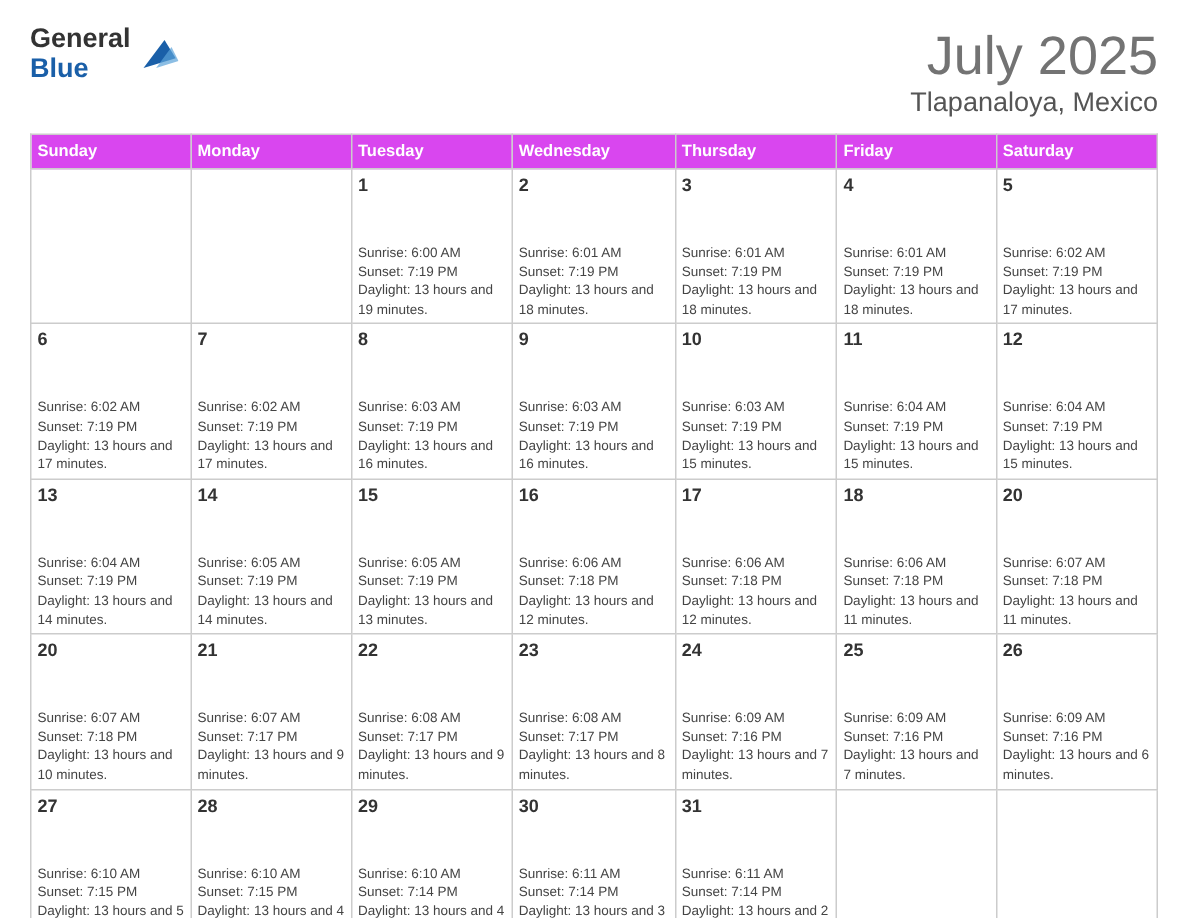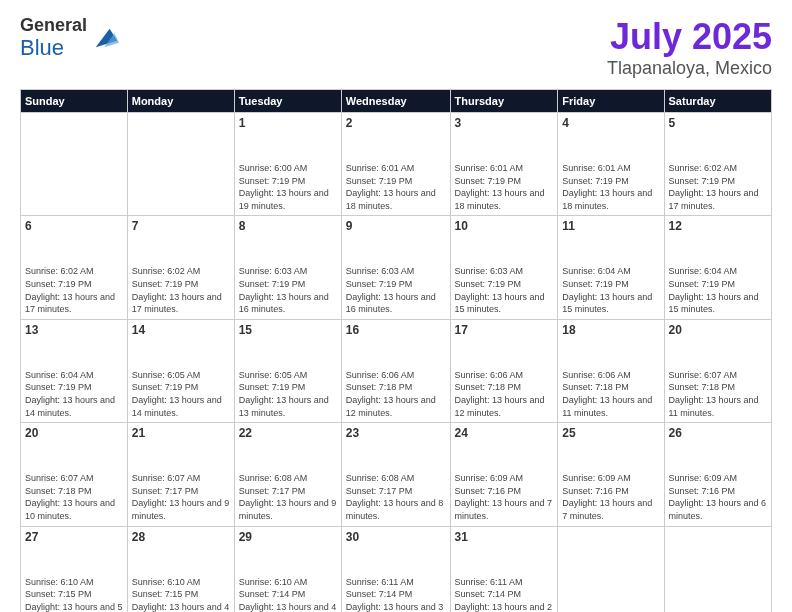--- a/index.html
+++ b/index.html
@@ -30,48 +30,48 @@
       display: flex;
       flex-direction: column;
       line-height: 1.1;
     }
     .logo-general {
       font-size: 18px;
       font-weight: bold;
       color: #333;
     }
     .logo-blue {
-      font-size: 22px;
-      font-weight: normal;
+      font-size: 18px;
+      font-weight: bold;
       color: #1a5fa8;
     }
     .logo-icon {
       width: 28px;
       height: 28px;
       margin-left: 2px;
     }
     .title-block {
       text-align: right;
     }
     .month-title {
       font-size: 36px;
-      color: #6d28d9;
-      font-weight: bold;
+      color: #737373;
+      font-weight: normal;
     }
     .location {
       font-size: 18px;
       color: #555;
     }
     .calendar {
       width: 100%;
       border-collapse: collapse;
       font-size: 9.5px;
     }
     .calendar thead th {
-      background: #0f172a;
+      background: #d946ef;
       color: #fff;
       padding: 5px 4px;
       text-align: left;
       font-size: 11px;
       font-weight: bold;
       border: 1px solid #ccc;
     }
     .calendar tbody td {
       border: 1px solid #ccc;
       vertical-align: top;

